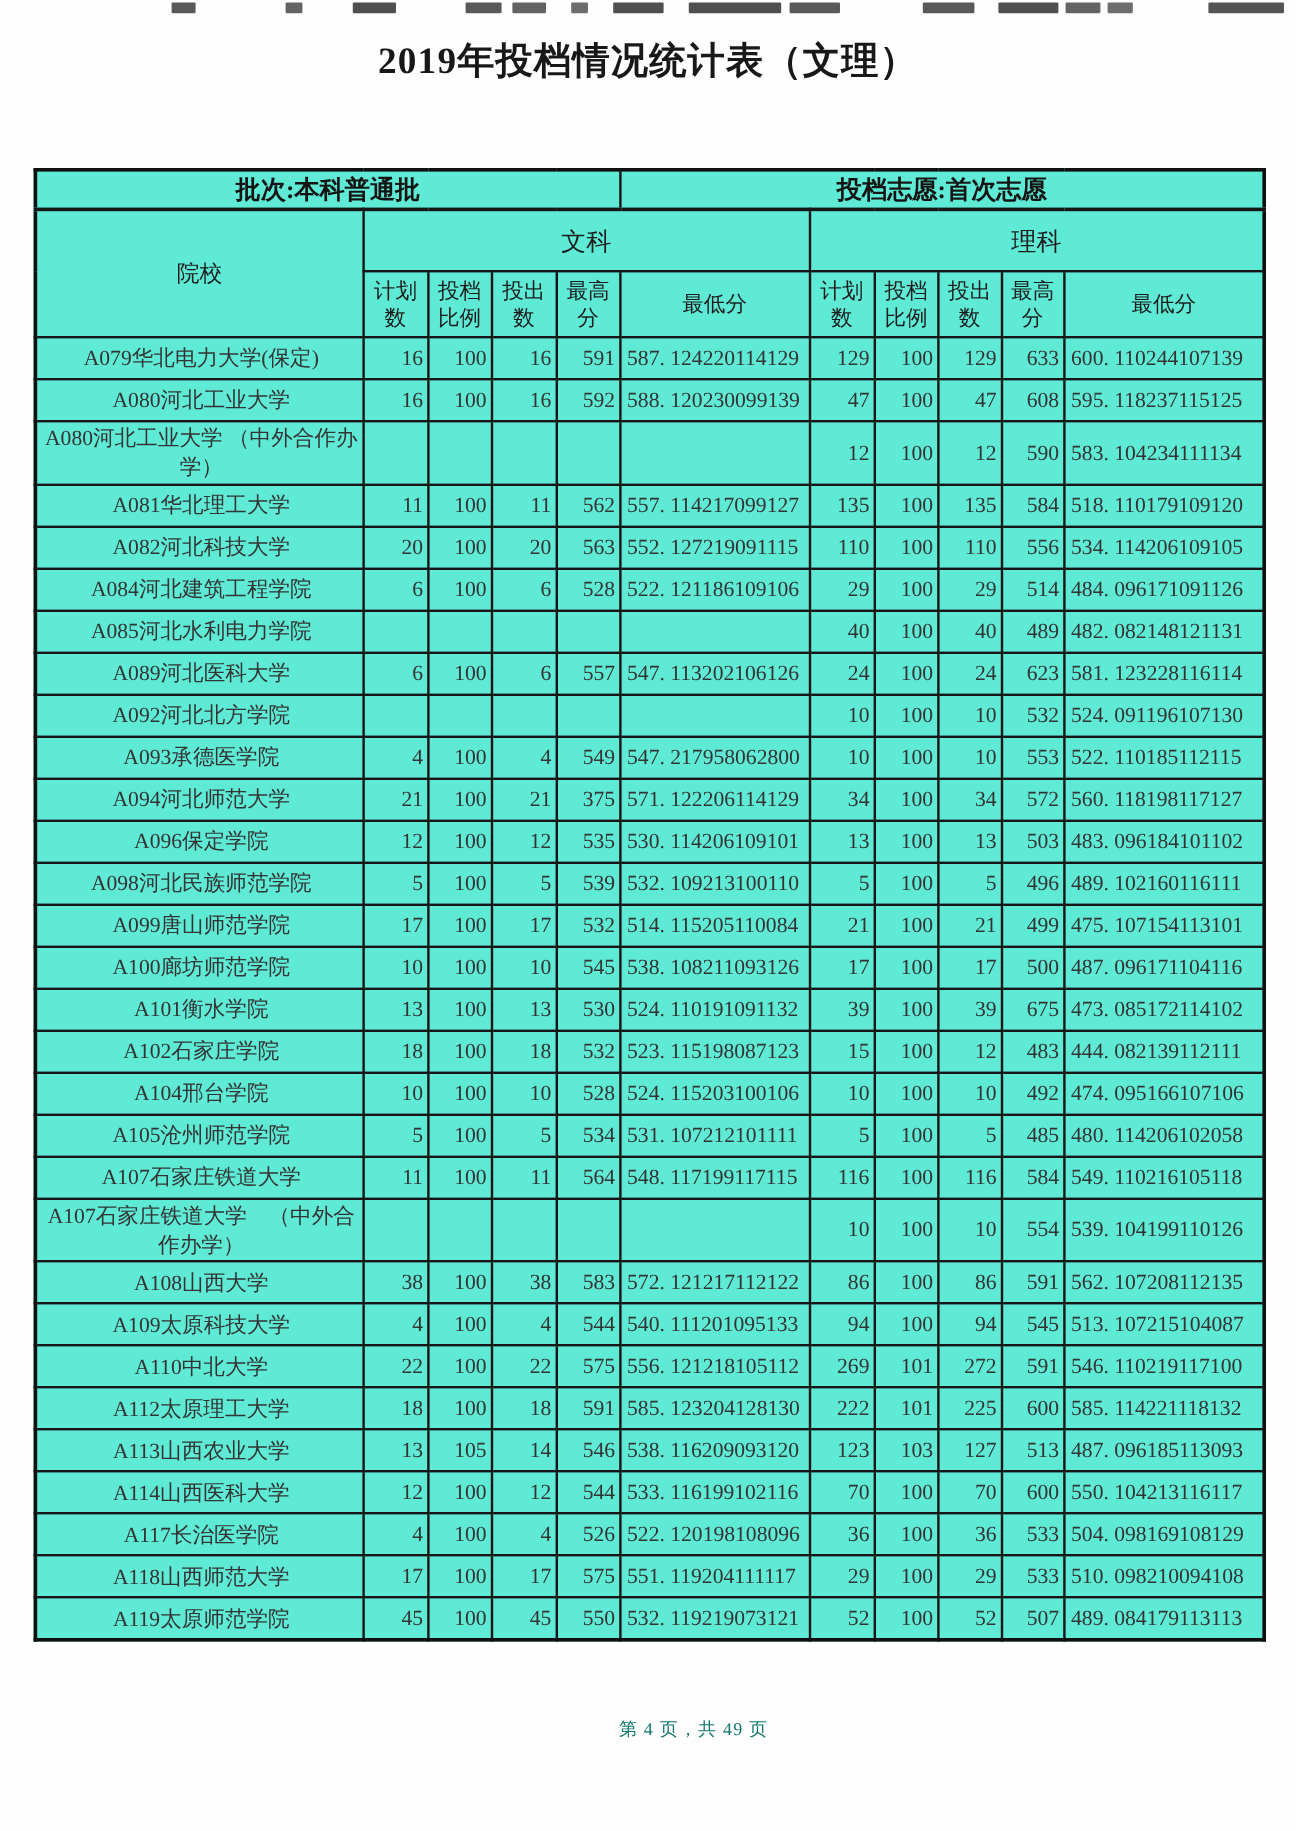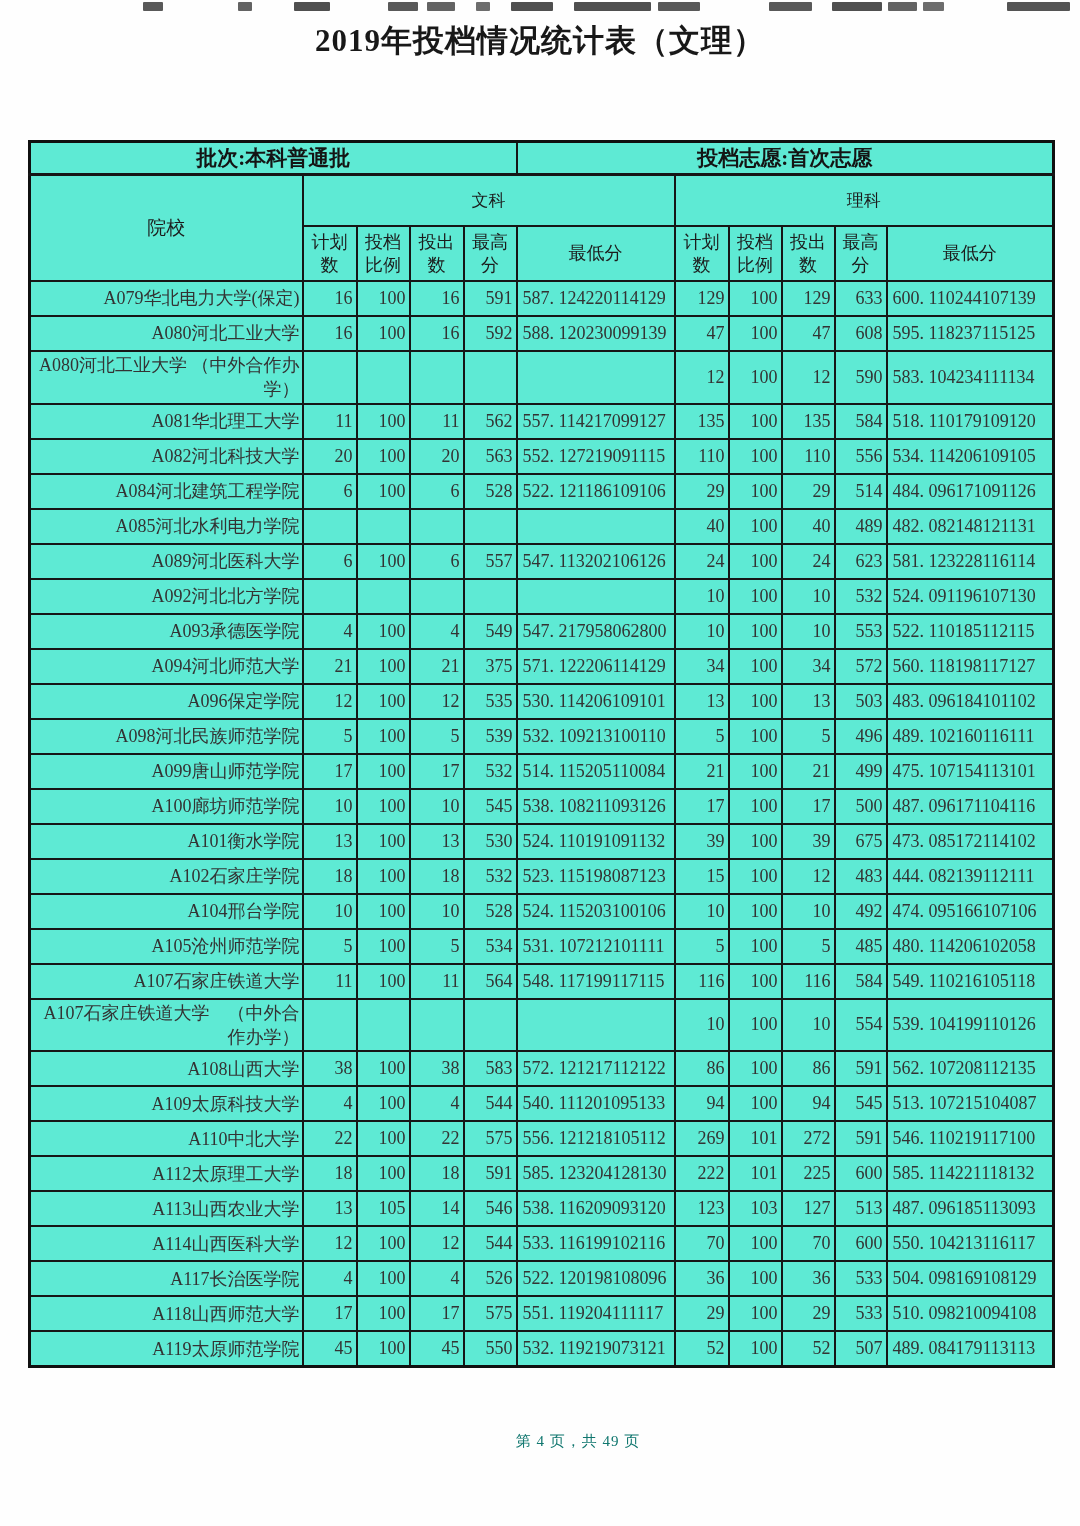--- a/index.html
+++ b/index.html
@@ -3,21 +3,21 @@
 <meta charset="utf-8">
 <style>
   html,body{margin:0;padding:0;}
   body{
     width:1080px;height:1526px;position:relative;background:#fefefe;
     font-family:"Liberation Serif","DejaVu Serif",serif;
     color:#2f2f2f;overflow:hidden;
   }
   .scan-noise{position:absolute;top:2px;height:9px;background:#3c3c3c;border-radius:1px;}
   .page-title{
-    position:absolute;top:20px;left:0;width:1080px;margin:0;
+    position:absolute;top:30px;left:0;width:1080px;margin:0;
     text-align:center;font-size:31px;font-weight:bold;color:#181818;
     letter-spacing:1px;
   }
   table.stats{
     position:absolute;left:28px;top:140px;width:1024px;
     border-collapse:collapse;table-layout:fixed;
     border:3px solid #101010;
     background:#5eead4;
   }
   table.stats th, table.stats td{
@@ -25,29 +25,29 @@
     overflow:hidden;
   }
   tr.band1 th{
     height:24px;font-size:21px;font-weight:bold;text-align:center;
     color:#141414;border-bottom-width:3px;padding:1px 2px;
   }
   th.college-h{
     font-size:19px;font-weight:normal;color:#1c1c1c;text-align:center;vertical-align:middle;
   }
   tr.band2 th.section-h{
-    height:47px;font-size:17px;font-weight:normal;color:#1c1c1c;text-align:center;
+    height:47px;font-size:21px;font-weight:normal;color:#1c1c1c;text-align:center;
   }
   tr.band3 th{
     height:49px;font-size:18px;font-weight:normal;color:#1c1c1c;
     text-align:center;vertical-align:middle;line-height:1.25;padding:2px 5px;
     word-break:break-all;
   }
   td{height:31px;font-size:18px;padding:1px 3px;vertical-align:middle;color:#333;}
-  td.name{text-align:right;padding-left:5px;padding-right:2px;line-height:1.35;word-break:break-all;}
+  td.name{text-align:center;padding-left:5px;padding-right:2px;line-height:1.35;word-break:break-all;}
   td.num{text-align:right;padding-right:3px;}
   td.min{text-align:left;padding-left:5px;}
   .page-footer{
     position:absolute;top:1432px;left:0;width:1080px;text-align:center;
     font-size:15px;color:#0f766e;letter-spacing:1px;margin-left:38px;
   }
 </style>
 </head>
 <body>
 

